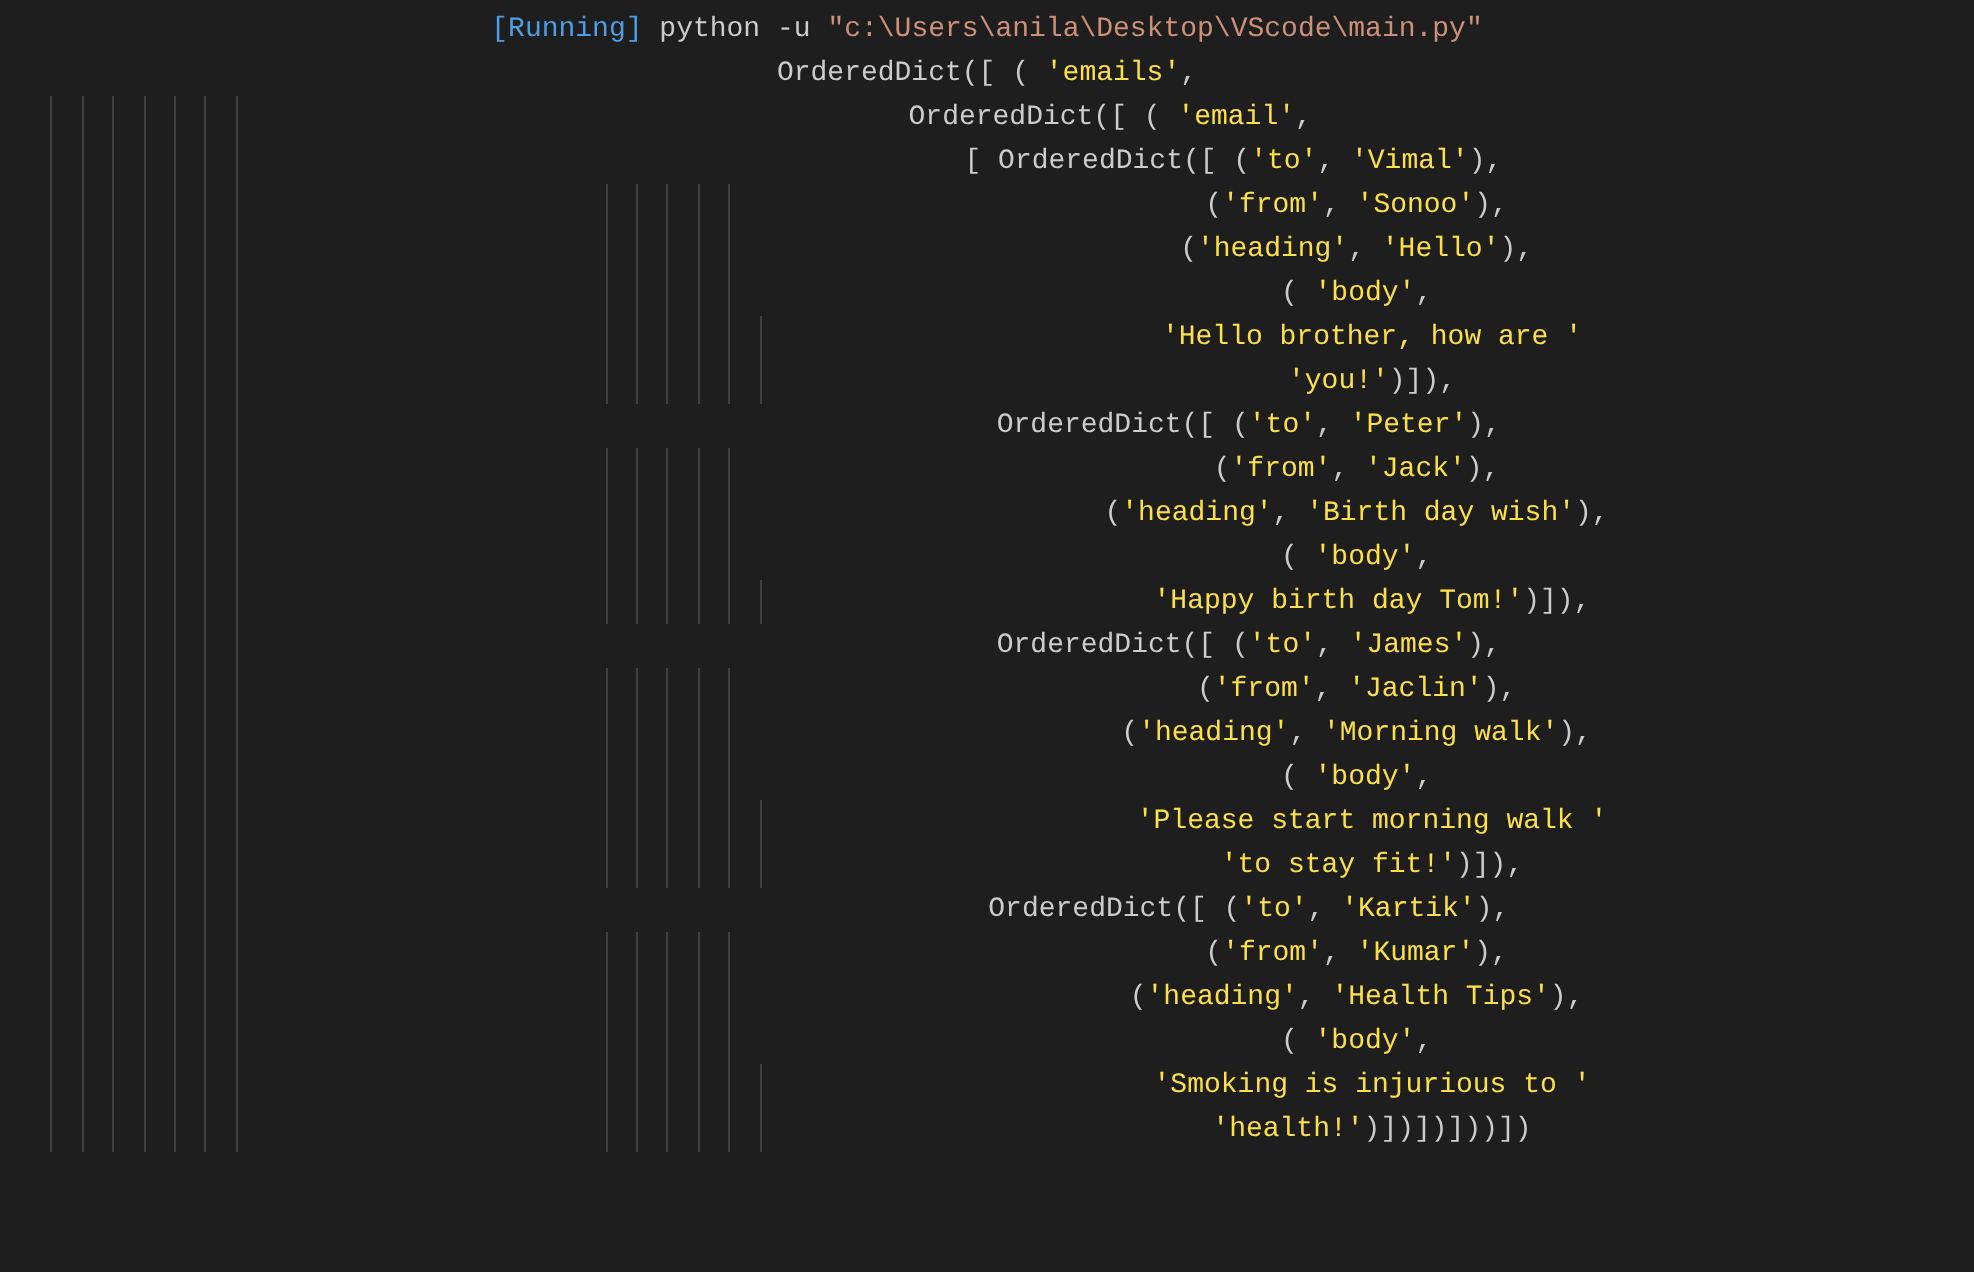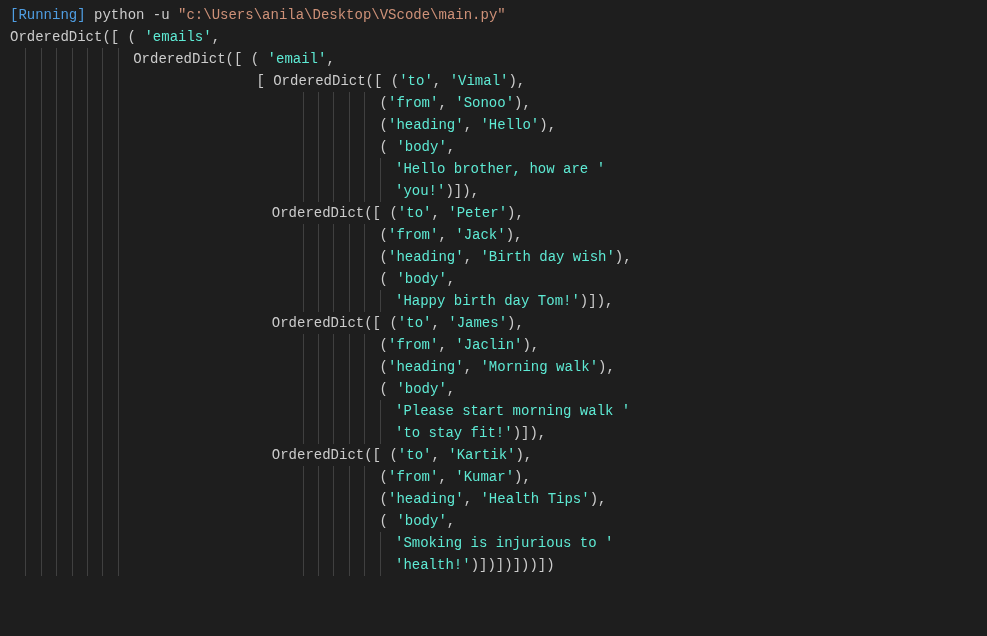--- a/index.html
+++ b/index.html
@@ -14,20 +14,21 @@
     position: relative;
     font-family: "Consolas", "Menlo", "Courier New", monospace;
     font-size: 14px;
     line-height: 22px;
     color: #cccccc;
   }
   .terminal {
     position: relative;
     padding: 4px 10px;
     white-space: pre;
+    text-align: center;
   }
   .line {
     position: relative;
     height: 22px;
   }
   .line span.content {
     position: relative;
     z-index: 2;
   }
   .guides {
@@ -42,18 +43,18 @@
     position: absolute;
     top: 0;
     width: 1px;
     height: 100%;
     background: #404040;
   }
   .running { color: #4f9ee3; }
   .cmd-py  { color: #cccccc; }
   .cmd-path{ color: #ce9178; }
   .txt     { color: #cccccc; }
-  .str     { color: #5eead4; }
+  .str     { color: #fde047; }
 </style>
 </head>
 <body>
 
 <div class="terminal" id="terminal"><div class="line"><span class="content" style="padding-left: 0px;"><span class="running">[Running]</span><span class="txt"> </span><span class="cmd-py">python -u</span><span class="txt"> </span><span class="cmd-path">"c:\Users\anila\Desktop\VScode\main.py"</span></span></div><div class="line"><span class="content" style="padding-left: 0px;"><span class="txt">OrderedDict([ ( </span><span class="str">'emails'</span><span class="txt">,</span></span></div><div class="line"><div class="guides"><div class="guide" style="left: 15.4px;"></div><div class="guide" style="left: 30.8px;"></div><div class="guide" style="left: 46.2px;"></div><div class="guide" style="left: 61.6px;"></div><div class="guide" style="left: 77px;"></div><div class="guide" style="left: 92.4px;"></div><div class="guide" style="left: 107.8px;"></div></div><span class="content" style="padding-left: 123.2px;"><span class="txt">OrderedDict([ ( </span><span class="str">'email'</span><span class="txt">,</span></span></div><div class="line"><div class="guides"><div class="guide" style="left: 15.4px;"></div><div class="guide" style="left: 30.8px;"></div><div class="guide" style="left: 46.2px;"></div><div class="guide" style="left: 61.6px;"></div><div class="guide" style="left: 77px;"></div><div class="guide" style="left: 92.4px;"></div><div class="guide" style="left: 107.8px;"></div></div><span class="content" style="padding-left: 246.4px;"><span class="txt">[ OrderedDict([ (</span><span class="str">'to'</span><span class="txt">, </span><span class="str">'Vimal'</span><span class="txt">),</span></span></div><div class="line"><div class="guides"><div class="guide" style="left: 15.4px;"></div><div class="guide" style="left: 30.8px;"></div><div class="guide" style="left: 46.2px;"></div><div class="guide" style="left: 61.6px;"></div><div class="guide" style="left: 77px;"></div><div class="guide" style="left: 92.4px;"></div><div class="guide" style="left: 107.8px;"></div><div class="guide" style="left: 292.6px;"></div><div class="guide" style="left: 308px;"></div><div class="guide" style="left: 323.4px;"></div><div class="guide" style="left: 338.8px;"></div><div class="guide" style="left: 354.2px;"></div></div><span class="content" style="padding-left: 369.6px;"><span class="txt">(</span><span class="str">'from'</span><span class="txt">, </span><span class="str">'Sonoo'</span><span class="txt">),</span></span></div><div class="line"><div class="guides"><div class="guide" style="left: 15.4px;"></div><div class="guide" style="left: 30.8px;"></div><div class="guide" style="left: 46.2px;"></div><div class="guide" style="left: 61.6px;"></div><div class="guide" style="left: 77px;"></div><div class="guide" style="left: 92.4px;"></div><div class="guide" style="left: 107.8px;"></div><div class="guide" style="left: 292.6px;"></div><div class="guide" style="left: 308px;"></div><div class="guide" style="left: 323.4px;"></div><div class="guide" style="left: 338.8px;"></div><div class="guide" style="left: 354.2px;"></div></div><span class="content" style="padding-left: 369.6px;"><span class="txt">(</span><span class="str">'heading'</span><span class="txt">, </span><span class="str">'Hello'</span><span class="txt">),</span></span></div><div class="line"><div class="guides"><div class="guide" style="left: 15.4px;"></div><div class="guide" style="left: 30.8px;"></div><div class="guide" style="left: 46.2px;"></div><div class="guide" style="left: 61.6px;"></div><div class="guide" style="left: 77px;"></div><div class="guide" style="left: 92.4px;"></div><div class="guide" style="left: 107.8px;"></div><div class="guide" style="left: 292.6px;"></div><div class="guide" style="left: 308px;"></div><div class="guide" style="left: 323.4px;"></div><div class="guide" style="left: 338.8px;"></div><div class="guide" style="left: 354.2px;"></div></div><span class="content" style="padding-left: 369.6px;"><span class="txt">( </span><span class="str">'body'</span><span class="txt">,</span></span></div><div class="line"><div class="guides"><div class="guide" style="left: 15.4px;"></div><div class="guide" style="left: 30.8px;"></div><div class="guide" style="left: 46.2px;"></div><div class="guide" style="left: 61.6px;"></div><div class="guide" style="left: 77px;"></div><div class="guide" style="left: 92.4px;"></div><div class="guide" style="left: 107.8px;"></div><div class="guide" style="left: 292.6px;"></div><div class="guide" style="left: 308px;"></div><div class="guide" style="left: 323.4px;"></div><div class="guide" style="left: 338.8px;"></div><div class="guide" style="left: 354.2px;"></div><div class="guide" style="left: 369.6px;"></div></div><span class="content" style="padding-left: 385px;"><span class="str">'Hello brother, how are '</span></span></div><div class="line"><div class="guides"><div class="guide" style="left: 15.4px;"></div><div class="guide" style="left: 30.8px;"></div><div class="guide" style="left: 46.2px;"></div><div class="guide" style="left: 61.6px;"></div><div class="guide" style="left: 77px;"></div><div class="guide" style="left: 92.4px;"></div><div class="guide" style="left: 107.8px;"></div><div class="guide" style="left: 292.6px;"></div><div class="guide" style="left: 308px;"></div><div class="guide" style="left: 323.4px;"></div><div class="guide" style="left: 338.8px;"></div><div class="guide" style="left: 354.2px;"></div><div class="guide" style="left: 369.6px;"></div></div><span class="content" style="padding-left: 385px;"><span class="str">'you!'</span><span class="txt">)]),</span></span></div><div class="line"><div class="guides"><div class="guide" style="left: 15.4px;"></div><div class="guide" style="left: 30.8px;"></div><div class="guide" style="left: 46.2px;"></div><div class="guide" style="left: 61.6px;"></div><div class="guide" style="left: 77px;"></div><div class="guide" style="left: 92.4px;"></div><div class="guide" style="left: 107.8px;"></div></div><span class="content" style="padding-left: 261.8px;"><span class="txt">OrderedDict([ (</span><span class="str">'to'</span><span class="txt">, </span><span class="str">'Peter'</span><span class="txt">),</span></span></div><div class="line"><div class="guides"><div class="guide" style="left: 15.4px;"></div><div class="guide" style="left: 30.8px;"></div><div class="guide" style="left: 46.2px;"></div><div class="guide" style="left: 61.6px;"></div><div class="guide" style="left: 77px;"></div><div class="guide" style="left: 92.4px;"></div><div class="guide" style="left: 107.8px;"></div><div class="guide" style="left: 292.6px;"></div><div class="guide" style="left: 308px;"></div><div class="guide" style="left: 323.4px;"></div><div class="guide" style="left: 338.8px;"></div><div class="guide" style="left: 354.2px;"></div></div><span class="content" style="padding-left: 369.6px;"><span class="txt">(</span><span class="str">'from'</span><span class="txt">, </span><span class="str">'Jack'</span><span class="txt">),</span></span></div><div class="line"><div class="guides"><div class="guide" style="left: 15.4px;"></div><div class="guide" style="left: 30.8px;"></div><div class="guide" style="left: 46.2px;"></div><div class="guide" style="left: 61.6px;"></div><div class="guide" style="left: 77px;"></div><div class="guide" style="left: 92.4px;"></div><div class="guide" style="left: 107.8px;"></div><div class="guide" style="left: 292.6px;"></div><div class="guide" style="left: 308px;"></div><div class="guide" style="left: 323.4px;"></div><div class="guide" style="left: 338.8px;"></div><div class="guide" style="left: 354.2px;"></div></div><span class="content" style="padding-left: 369.6px;"><span class="txt">(</span><span class="str">'heading'</span><span class="txt">, </span><span class="str">'Birth day wish'</span><span class="txt">),</span></span></div><div class="line"><div class="guides"><div class="guide" style="left: 15.4px;"></div><div class="guide" style="left: 30.8px;"></div><div class="guide" style="left: 46.2px;"></div><div class="guide" style="left: 61.6px;"></div><div class="guide" style="left: 77px;"></div><div class="guide" style="left: 92.4px;"></div><div class="guide" style="left: 107.8px;"></div><div class="guide" style="left: 292.6px;"></div><div class="guide" style="left: 308px;"></div><div class="guide" style="left: 323.4px;"></div><div class="guide" style="left: 338.8px;"></div><div class="guide" style="left: 354.2px;"></div></div><span class="content" style="padding-left: 369.6px;"><span class="txt">( </span><span class="str">'body'</span><span class="txt">,</span></span></div><div class="line"><div class="guides"><div class="guide" style="left: 15.4px;"></div><div class="guide" style="left: 30.8px;"></div><div class="guide" style="left: 46.2px;"></div><div class="guide" style="left: 61.6px;"></div><div class="guide" style="left: 77px;"></div><div class="guide" style="left: 92.4px;"></div><div class="guide" style="left: 107.8px;"></div><div class="guide" style="left: 292.6px;"></div><div class="guide" style="left: 308px;"></div><div class="guide" style="left: 323.4px;"></div><div class="guide" style="left: 338.8px;"></div><div class="guide" style="left: 354.2px;"></div><div class="guide" style="left: 369.6px;"></div></div><span class="content" style="padding-left: 385px;"><span class="str">'Happy birth day Tom!'</span><span class="txt">)]),</span></span></div><div class="line"><div class="guides"><div class="guide" style="left: 15.4px;"></div><div class="guide" style="left: 30.8px;"></div><div class="guide" style="left: 46.2px;"></div><div class="guide" style="left: 61.6px;"></div><div class="guide" style="left: 77px;"></div><div class="guide" style="left: 92.4px;"></div><div class="guide" style="left: 107.8px;"></div></div><span class="content" style="padding-left: 261.8px;"><span class="txt">OrderedDict([ (</span><span class="str">'to'</span><span class="txt">, </span><span class="str">'James'</span><span class="txt">),</span></span></div><div class="line"><div class="guides"><div class="guide" style="left: 15.4px;"></div><div class="guide" style="left: 30.8px;"></div><div class="guide" style="left: 46.2px;"></div><div class="guide" style="left: 61.6px;"></div><div class="guide" style="left: 77px;"></div><div class="guide" style="left: 92.4px;"></div><div class="guide" style="left: 107.8px;"></div><div class="guide" style="left: 292.6px;"></div><div class="guide" style="left: 308px;"></div><div class="guide" style="left: 323.4px;"></div><div class="guide" style="left: 338.8px;"></div><div class="guide" style="left: 354.2px;"></div></div><span class="content" style="padding-left: 369.6px;"><span class="txt">(</span><span class="str">'from'</span><span class="txt">, </span><span class="str">'Jaclin'</span><span class="txt">),</span></span></div><div class="line"><div class="guides"><div class="guide" style="left: 15.4px;"></div><div class="guide" style="left: 30.8px;"></div><div class="guide" style="left: 46.2px;"></div><div class="guide" style="left: 61.6px;"></div><div class="guide" style="left: 77px;"></div><div class="guide" style="left: 92.4px;"></div><div class="guide" style="left: 107.8px;"></div><div class="guide" style="left: 292.6px;"></div><div class="guide" style="left: 308px;"></div><div class="guide" style="left: 323.4px;"></div><div class="guide" style="left: 338.8px;"></div><div class="guide" style="left: 354.2px;"></div></div><span class="content" style="padding-left: 369.6px;"><span class="txt">(</span><span class="str">'heading'</span><span class="txt">, </span><span class="str">'Morning walk'</span><span class="txt">),</span></span></div><div class="line"><div class="guides"><div class="guide" style="left: 15.4px;"></div><div class="guide" style="left: 30.8px;"></div><div class="guide" style="left: 46.2px;"></div><div class="guide" style="left: 61.6px;"></div><div class="guide" style="left: 77px;"></div><div class="guide" style="left: 92.4px;"></div><div class="guide" style="left: 107.8px;"></div><div class="guide" style="left: 292.6px;"></div><div class="guide" style="left: 308px;"></div><div class="guide" style="left: 323.4px;"></div><div class="guide" style="left: 338.8px;"></div><div class="guide" style="left: 354.2px;"></div></div><span class="content" style="padding-left: 369.6px;"><span class="txt">( </span><span class="str">'body'</span><span class="txt">,</span></span></div><div class="line"><div class="guides"><div class="guide" style="left: 15.4px;"></div><div class="guide" style="left: 30.8px;"></div><div class="guide" style="left: 46.2px;"></div><div class="guide" style="left: 61.6px;"></div><div class="guide" style="left: 77px;"></div><div class="guide" style="left: 92.4px;"></div><div class="guide" style="left: 107.8px;"></div><div class="guide" style="left: 292.6px;"></div><div class="guide" style="left: 308px;"></div><div class="guide" style="left: 323.4px;"></div><div class="guide" style="left: 338.8px;"></div><div class="guide" style="left: 354.2px;"></div><div class="guide" style="left: 369.6px;"></div></div><span class="content" style="padding-left: 385px;"><span class="str">'Please start morning walk '</span></span></div><div class="line"><div class="guides"><div class="guide" style="left: 15.4px;"></div><div class="guide" style="left: 30.8px;"></div><div class="guide" style="left: 46.2px;"></div><div class="guide" style="left: 61.6px;"></div><div class="guide" style="left: 77px;"></div><div class="guide" style="left: 92.4px;"></div><div class="guide" style="left: 107.8px;"></div><div class="guide" style="left: 292.6px;"></div><div class="guide" style="left: 308px;"></div><div class="guide" style="left: 323.4px;"></div><div class="guide" style="left: 338.8px;"></div><div class="guide" style="left: 354.2px;"></div><div class="guide" style="left: 369.6px;"></div></div><span class="content" style="padding-left: 385px;"><span class="str">'to stay fit!'</span><span class="txt">)]),</span></span></div><div class="line"><div class="guides"><div class="guide" style="left: 15.4px;"></div><div class="guide" style="left: 30.8px;"></div><div class="guide" style="left: 46.2px;"></div><div class="guide" style="left: 61.6px;"></div><div class="guide" style="left: 77px;"></div><div class="guide" style="left: 92.4px;"></div><div class="guide" style="left: 107.8px;"></div></div><span class="content" style="padding-left: 261.8px;"><span class="txt">OrderedDict([ (</span><span class="str">'to'</span><span class="txt">, </span><span class="str">'Kartik'</span><span class="txt">),</span></span></div><div class="line"><div class="guides"><div class="guide" style="left: 15.4px;"></div><div class="guide" style="left: 30.8px;"></div><div class="guide" style="left: 46.2px;"></div><div class="guide" style="left: 61.6px;"></div><div class="guide" style="left: 77px;"></div><div class="guide" style="left: 92.4px;"></div><div class="guide" style="left: 107.8px;"></div><div class="guide" style="left: 292.6px;"></div><div class="guide" style="left: 308px;"></div><div class="guide" style="left: 323.4px;"></div><div class="guide" style="left: 338.8px;"></div><div class="guide" style="left: 354.2px;"></div></div><span class="content" style="padding-left: 369.6px;"><span class="txt">(</span><span class="str">'from'</span><span class="txt">, </span><span class="str">'Kumar'</span><span class="txt">),</span></span></div><div class="line"><div class="guides"><div class="guide" style="left: 15.4px;"></div><div class="guide" style="left: 30.8px;"></div><div class="guide" style="left: 46.2px;"></div><div class="guide" style="left: 61.6px;"></div><div class="guide" style="left: 77px;"></div><div class="guide" style="left: 92.4px;"></div><div class="guide" style="left: 107.8px;"></div><div class="guide" style="left: 292.6px;"></div><div class="guide" style="left: 308px;"></div><div class="guide" style="left: 323.4px;"></div><div class="guide" style="left: 338.8px;"></div><div class="guide" style="left: 354.2px;"></div></div><span class="content" style="padding-left: 369.6px;"><span class="txt">(</span><span class="str">'heading'</span><span class="txt">, </span><span class="str">'Health Tips'</span><span class="txt">),</span></span></div><div class="line"><div class="guides"><div class="guide" style="left: 15.4px;"></div><div class="guide" style="left: 30.8px;"></div><div class="guide" style="left: 46.2px;"></div><div class="guide" style="left: 61.6px;"></div><div class="guide" style="left: 77px;"></div><div class="guide" style="left: 92.4px;"></div><div class="guide" style="left: 107.8px;"></div><div class="guide" style="left: 292.6px;"></div><div class="guide" style="left: 308px;"></div><div class="guide" style="left: 323.4px;"></div><div class="guide" style="left: 338.8px;"></div><div class="guide" style="left: 354.2px;"></div></div><span class="content" style="padding-left: 369.6px;"><span class="txt">( </span><span class="str">'body'</span><span class="txt">,</span></span></div><div class="line"><div class="guides"><div class="guide" style="left: 15.4px;"></div><div class="guide" style="left: 30.8px;"></div><div class="guide" style="left: 46.2px;"></div><div class="guide" style="left: 61.6px;"></div><div class="guide" style="left: 77px;"></div><div class="guide" style="left: 92.4px;"></div><div class="guide" style="left: 107.8px;"></div><div class="guide" style="left: 292.6px;"></div><div class="guide" style="left: 308px;"></div><div class="guide" style="left: 323.4px;"></div><div class="guide" style="left: 338.8px;"></div><div class="guide" style="left: 354.2px;"></div><div class="guide" style="left: 369.6px;"></div></div><span class="content" style="padding-left: 385px;"><span class="str">'Smoking is injurious to '</span></span></div><div class="line"><div class="guides"><div class="guide" style="left: 15.4px;"></div><div class="guide" style="left: 30.8px;"></div><div class="guide" style="left: 46.2px;"></div><div class="guide" style="left: 61.6px;"></div><div class="guide" style="left: 77px;"></div><div class="guide" style="left: 92.4px;"></div><div class="guide" style="left: 107.8px;"></div><div class="guide" style="left: 292.6px;"></div><div class="guide" style="left: 308px;"></div><div class="guide" style="left: 323.4px;"></div><div class="guide" style="left: 338.8px;"></div><div class="guide" style="left: 354.2px;"></div><div class="guide" style="left: 369.6px;"></div></div><span class="content" style="padding-left: 385px;"><span class="str">'health!'</span><span class="txt">)])])]))])</span></span></div></div>
 
 </body></html>

